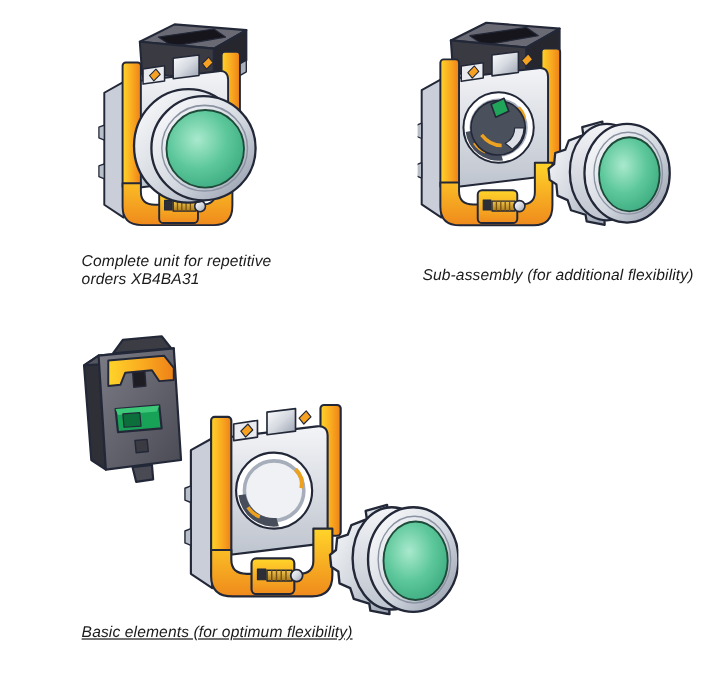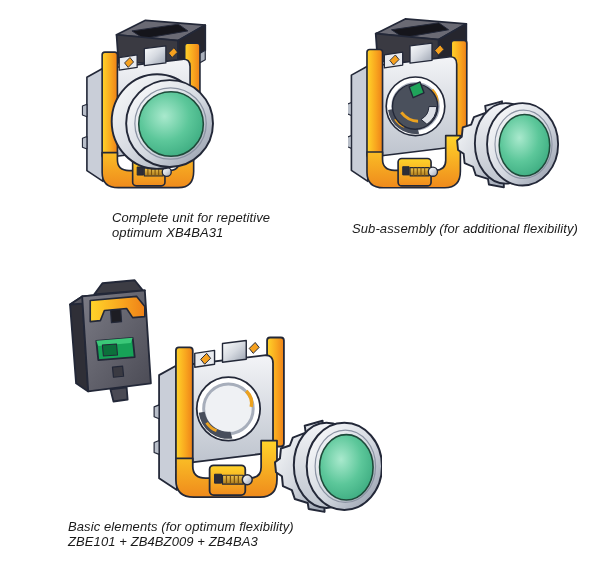--- a/index.html
+++ b/index.html
@@ -7,25 +7,25 @@
     position:relative;width:600px;height:567px;background:#ffffff;
     overflow:hidden;font-family:"Liberation Sans",sans-serif;
   }
   .fig{position:absolute;margin:0;padding:0;}
   .fig svg{display:block;width:100%;height:100%;}
   .caption{
     position:absolute;font-style:italic;font-size:13px;line-height:14.5px;
     color:#1a1a1a;letter-spacing:.1px;white-space:nowrap;
   }
   #fig1{left:76px;top:12px;width:164px;height:196px;}
-  #cap1{left:68px;top:211px;margin-left:44px;}
+  #cap1{left:68px;top:211px;}
   #fig2{left:348px;top:14px;width:212px;height:192px;}
   #cap2{left:352px;top:222px;}
   #fig3{left:60px;top:270px;width:322px;height:243px;}
-  #cap3{left:68px;top:520px;}
+  #cap3{left:68px;top:520px;text-decoration:underline;}
   .defs-holder{position:absolute;width:0;height:0;overflow:hidden;}
 </style>
 </head>
 <body>
 
 <div class="page">
 
   <svg class="defs-holder" aria-hidden="true">
     <defs>
       <linearGradient id="gMetal" x1="0" y1="0" x2="1" y2="1">
@@ -136,21 +136,21 @@
       <g stroke="#232838" stroke-width="2" stroke-linejoin="round">
         <ellipse cx="84" cy="112" rx="47" ry="49" fill="url(#gMetal)"></ellipse>
         <circle cx="97" cy="114" r="45" fill="url(#gBezel)"></circle>
         <circle cx="98" cy="114" r="37" fill="none" stroke="#8B93A3" stroke-width="1.3"></circle>
         <circle cx="98.5" cy="114.5" r="33.5" fill="url(#gGreen)" stroke="#1E4A3A" stroke-width="1.6"></circle>
       </g>
     </svg>
   </figure>
   <div class="caption" id="cap1">
     <div>Complete unit for repetitive</div>
-    <div>optimum XB4BA31</div>
+    <div>orders XB4BA31</div>
   </div>
 
   <figure class="fig" id="fig2">
     <svg viewBox="0 0 215 195">
       <g>
         <use href="#contact-top" x="0" y="0"></use>
       </g>
       <g transform="translate(-6,10) scale(0.93)">
         <use href="#collar-base"></use>
       </g>
@@ -177,16 +177,15 @@
       <g transform="translate(90,50)">
         <use href="#collar-base"></use>
       </g>
       <g transform="translate(210,145)">
         <use href="#btn-head"></use>
       </g>
     </svg>
   </figure>
   <div class="caption" id="cap3">
     <div>Basic elements (for optimum flexibility)</div>
-    <div>ZBE101 + ZB4BZ009 + ZB4BA3</div>
   </div>
 
 </div>
 
 </body></html>

